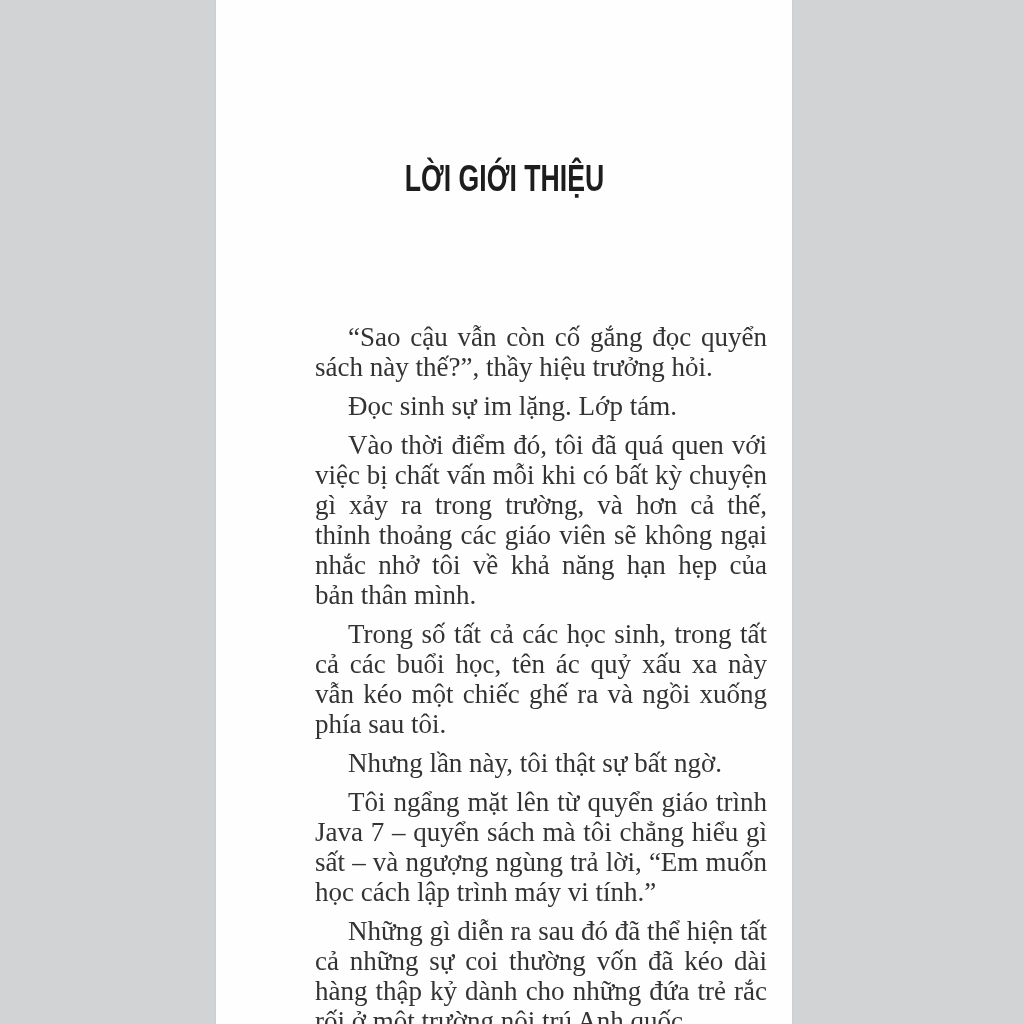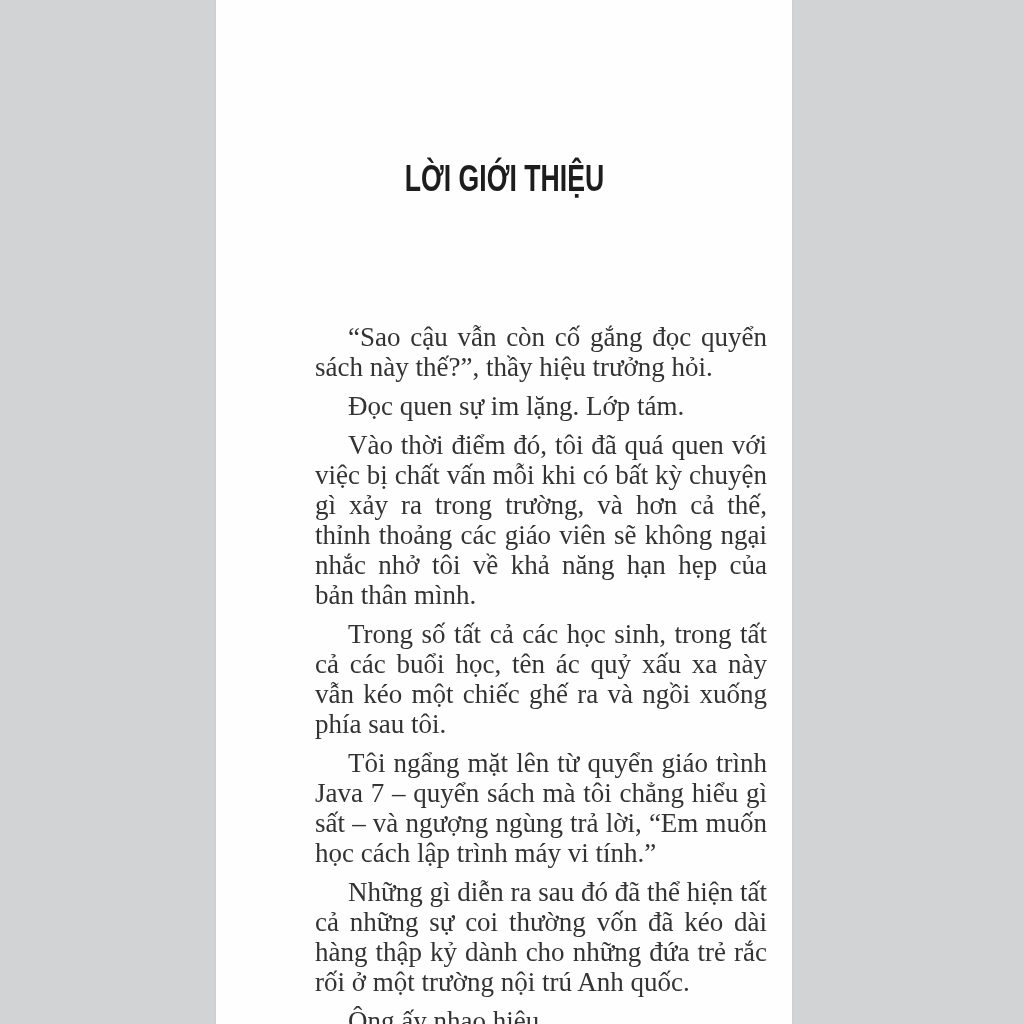--- a/index.html
+++ b/index.html
@@ -66,21 +66,22 @@
 </head>
 <body>
 
 <div class="scene">
   <div class="page">
     <div class="title-row">
       <span class="chapter-title">LỜI GIỚI THIỆU</span>
     </div>
     <div class="body-text">
       <p>“Sao cậu vẫn còn cố gắng đọc quyển sách này thế?”, thầy hiệu trưởng hỏi.</p>
-      <p>Đọc quen sự im lặng. Lớp tám.</p>
+      <p>Đọc sinh sự im lặng. Lớp tám.</p>
       <p>Vào thời điểm đó, tôi đã quá quen với việc bị chất vấn mỗi khi có bất kỳ chuyện gì xảy ra trong trường, và hơn cả thế, thỉnh thoảng các giáo viên sẽ không ngại nhắc nhở tôi về khả năng hạn hẹp của bản thân mình.</p>
       <p>Trong số tất cả các học sinh, trong tất cả các buổi học, tên ác quỷ xấu xa này vẫn kéo một chiếc ghế ra và ngồi xuống phía sau tôi.</p>
+      <p>Nhưng lần này, tôi thật sự bất ngờ.</p>
       <p>Tôi ngẩng mặt lên từ quyển giáo trình Java 7 – quyển sách mà tôi chẳng hiểu gì sất – và ngượng ngùng trả lời, “Em muốn học cách lập trình máy vi tính.”</p>
       <p>Những gì diễn ra sau đó đã thể hiện tất cả những sự coi thường vốn đã kéo dài hàng thập kỷ dành cho những đứa trẻ rắc rối ở một trường nội trú Anh quốc.</p>
       <p>Ông ấy nhạo hiệu.</p>
     </div>
   </div>
 </div>
 
 </body></html>

